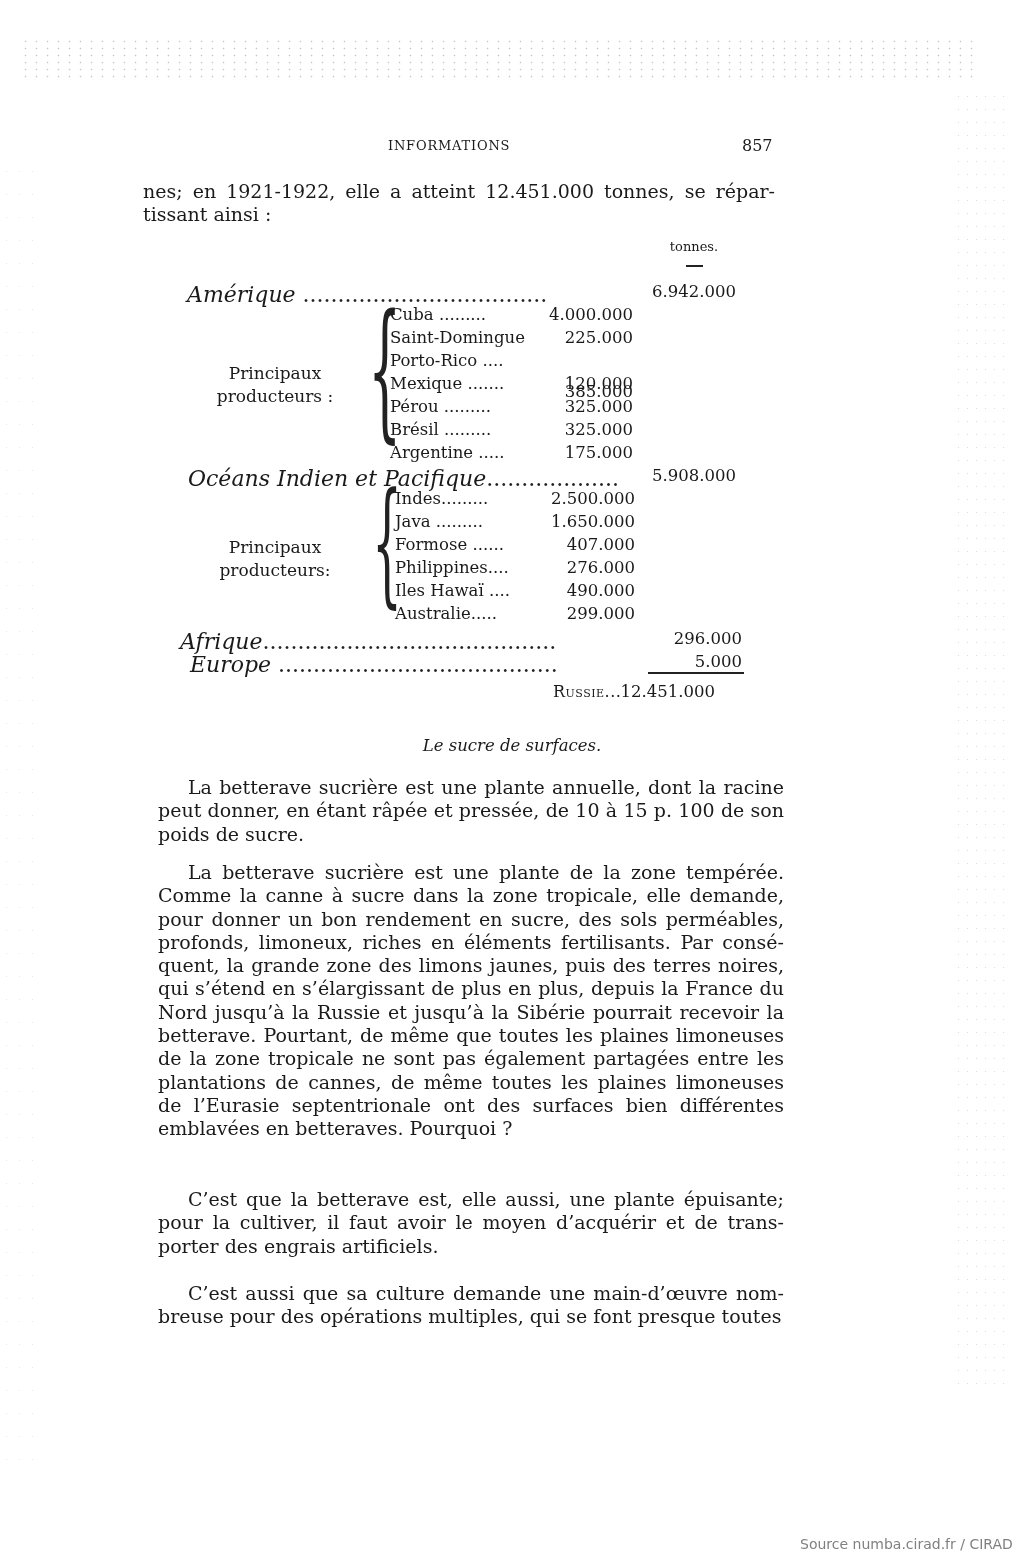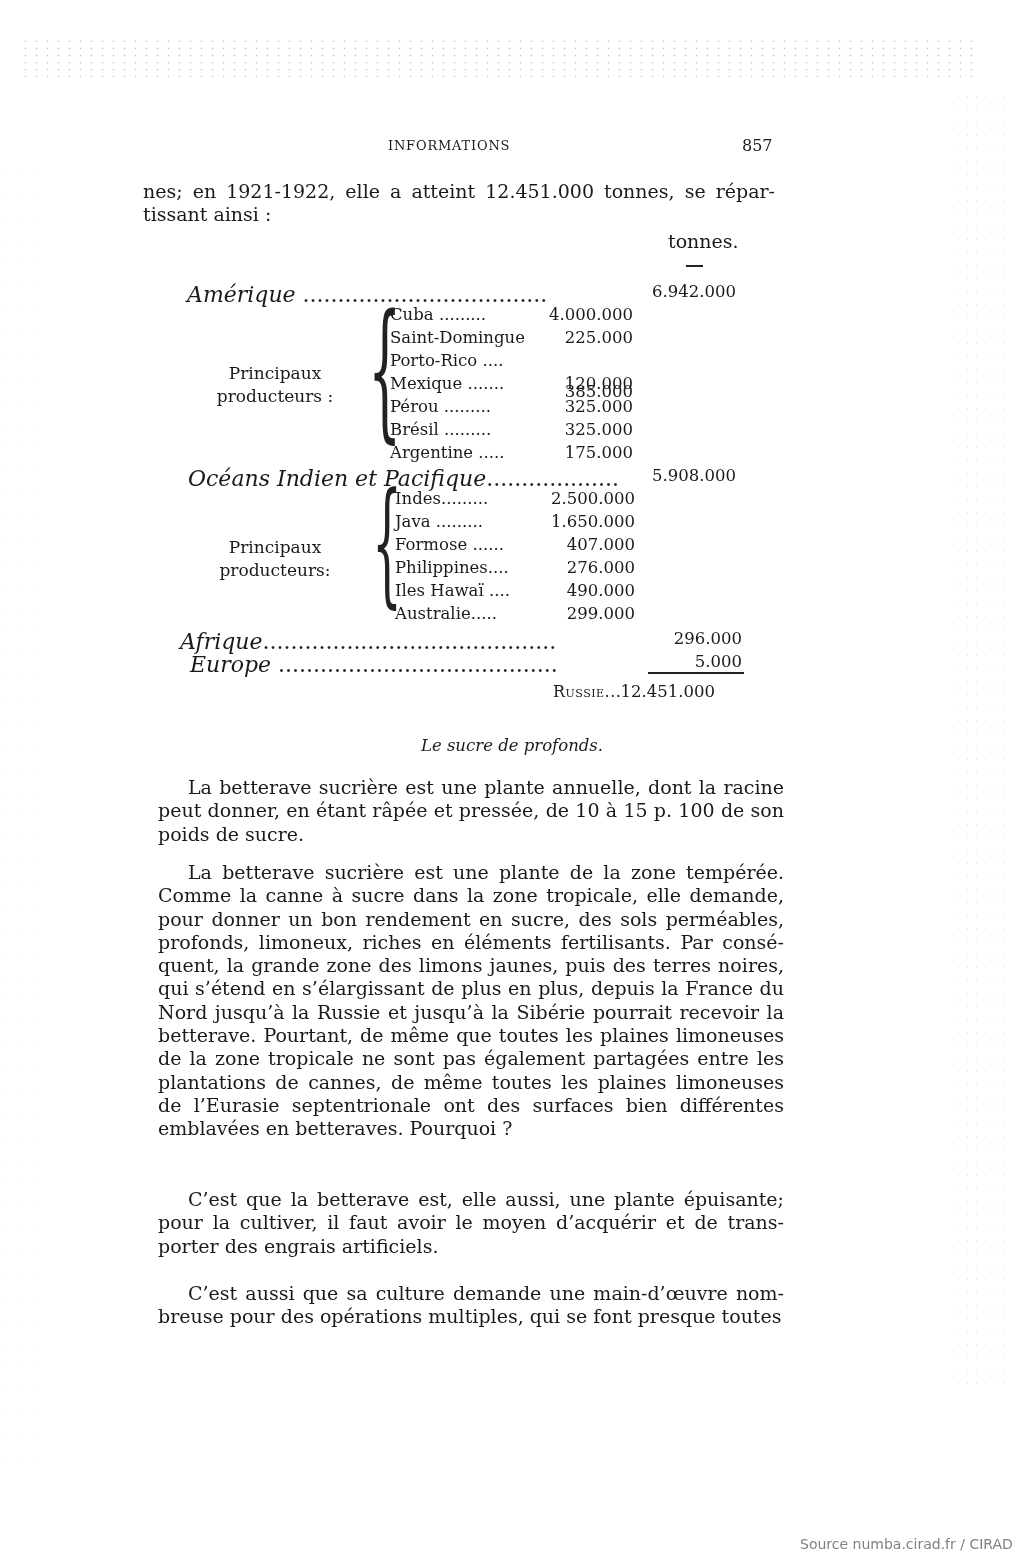--- a/index.html
+++ b/index.html
@@ -22,21 +22,21 @@
       background-image: radial-gradient(circle, #b8b8b8 0.6px, transparent 1px);
       background-size: 13px 23px; opacity: 0.35;
     }
     .running-head { position: absolute; top: 136px; left: 0; width: 1024px; height: 20px; }
     .rh-title { position: absolute; left: 388px; top: 2px; font-size: 13px; letter-spacing: 0.8px; }
     .rh-page { position: absolute; left: 742px; top: 0; font-size: 16px; }
     .para {
       position: absolute; font-size: 19px; line-height: 23.3px; text-align: justify;
     }
     .intro { left: 143px; top: 180px; width: 632px; }
-    .unit-col { position: absolute; left: 668px; top: 230px; font-size: 19px; text-align: center; width: 52px; }
+    .unit-col { position: absolute; left: 668px; top: 239px; font-size: 13px; text-align: center; width: 52px; }
     .unit-dash { position: absolute; left: 686px; top: 265px; width: 17px; height: 2px; background: #222; }
     .row { position: absolute; font-size: 22px; white-space: nowrap; }
     .region { font-style: italic; }
     .dots { color: #222; }
     .val-right { position: absolute; text-align: right; font-size: 16.5px; white-space: nowrap; }
     .prod-label { position: absolute; font-size: 17px; text-align: center; line-height: 23px; }
     .brace { position: absolute; font-size: 150px; line-height: 1; transform: scaleX(0.35); transform-origin: left top; font-weight: 100; color: #222; }
     .sub-name { position: absolute; font-size: 16.5px; white-space: nowrap; }
     .sub-val { position: absolute; font-size: 16.5px; text-align: right; width: 100px; white-space: nowrap; }
     .sum-line { position: absolute; left: 648px; top: 672px; width: 96px; height: 1.5px; background: #222; }
@@ -123,21 +123,21 @@
     <span class="region">Europe</span><span class="dots"> ........................................</span>
   </div>
   <div class="val-right" style="left:640px; top:652px; width:102px;">5.000</div>
 
   <div class="sum-line"></div>
 
   <div class="total-label" style="left:553px; top:682px;">Russie...</div>
   <div class="val-right" style="left:612px; top:682px; width:103px;">12.451.000</div>
 </div>
 
-<div class="section-title">Le sucre de profonds.</div>
+<div class="section-title">Le sucre de surfaces.</div>
 
 <div class="para body-text" style="top:776px;">
   <span class="indent">La betterave sucrière est une plante annuelle, dont la racine peut donner, en étant râpée et pressée, de 10 à 15 p. 100 de son poids de sucre.</span>
 </div>
 <div class="para body-text" style="top:861px;">
   <span class="indent">La betterave sucrière est une plante de la zone tempérée. Comme la canne à sucre dans la zone tropicale, elle demande, pour donner un bon rendement en sucre, des sols perméables, profonds, limoneux, riches en éléments fertilisants. Par consé-quent, la grande zone des limons jaunes, puis des terres noires, qui s’étend en s’élargissant de plus en plus, depuis la France du Nord jusqu’à la Russie et jusqu’à la Sibérie pourrait recevoir la betterave. Pourtant, de même que toutes les plaines limoneuses de la zone tropicale ne sont pas également partagées entre les plantations de cannes, de même toutes les plaines limoneuses de l’Eurasie septentrionale ont des surfaces bien différentes emblavées en betteraves. Pourquoi ?</span>
 </div>
 <div class="para body-text" style="top:1188px;">
   <span class="indent">C’est que la betterave est, elle aussi, une plante épuisante; pour la cultiver, il faut avoir le moyen d’acquérir et de trans-porter des engrais artificiels.</span>
 </div>

